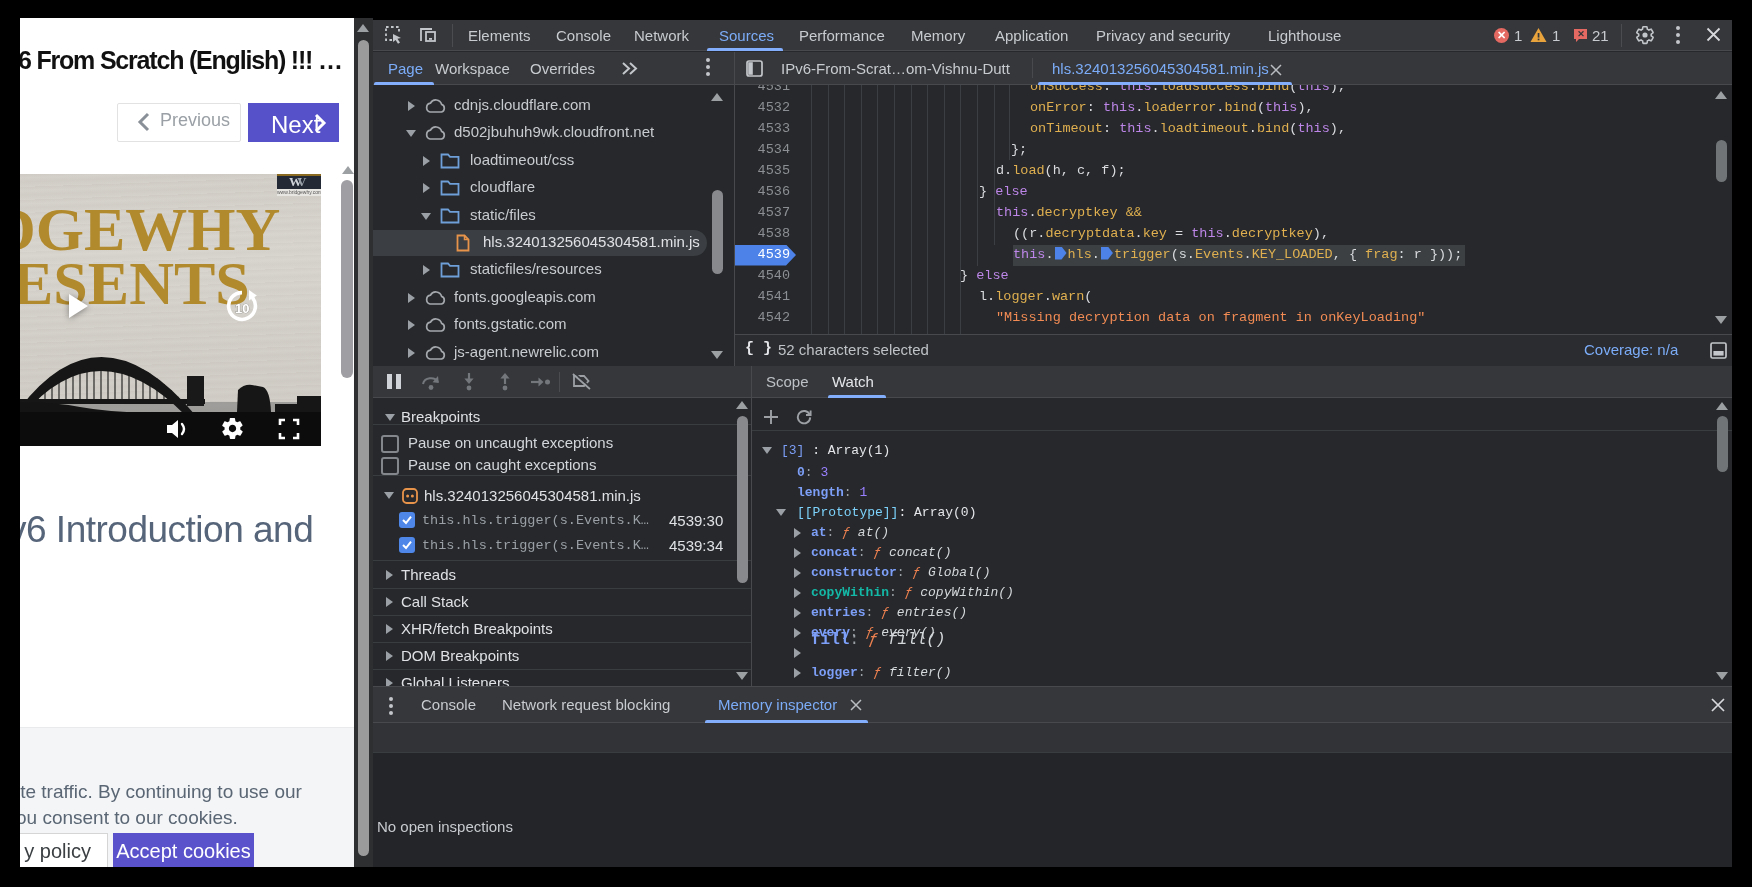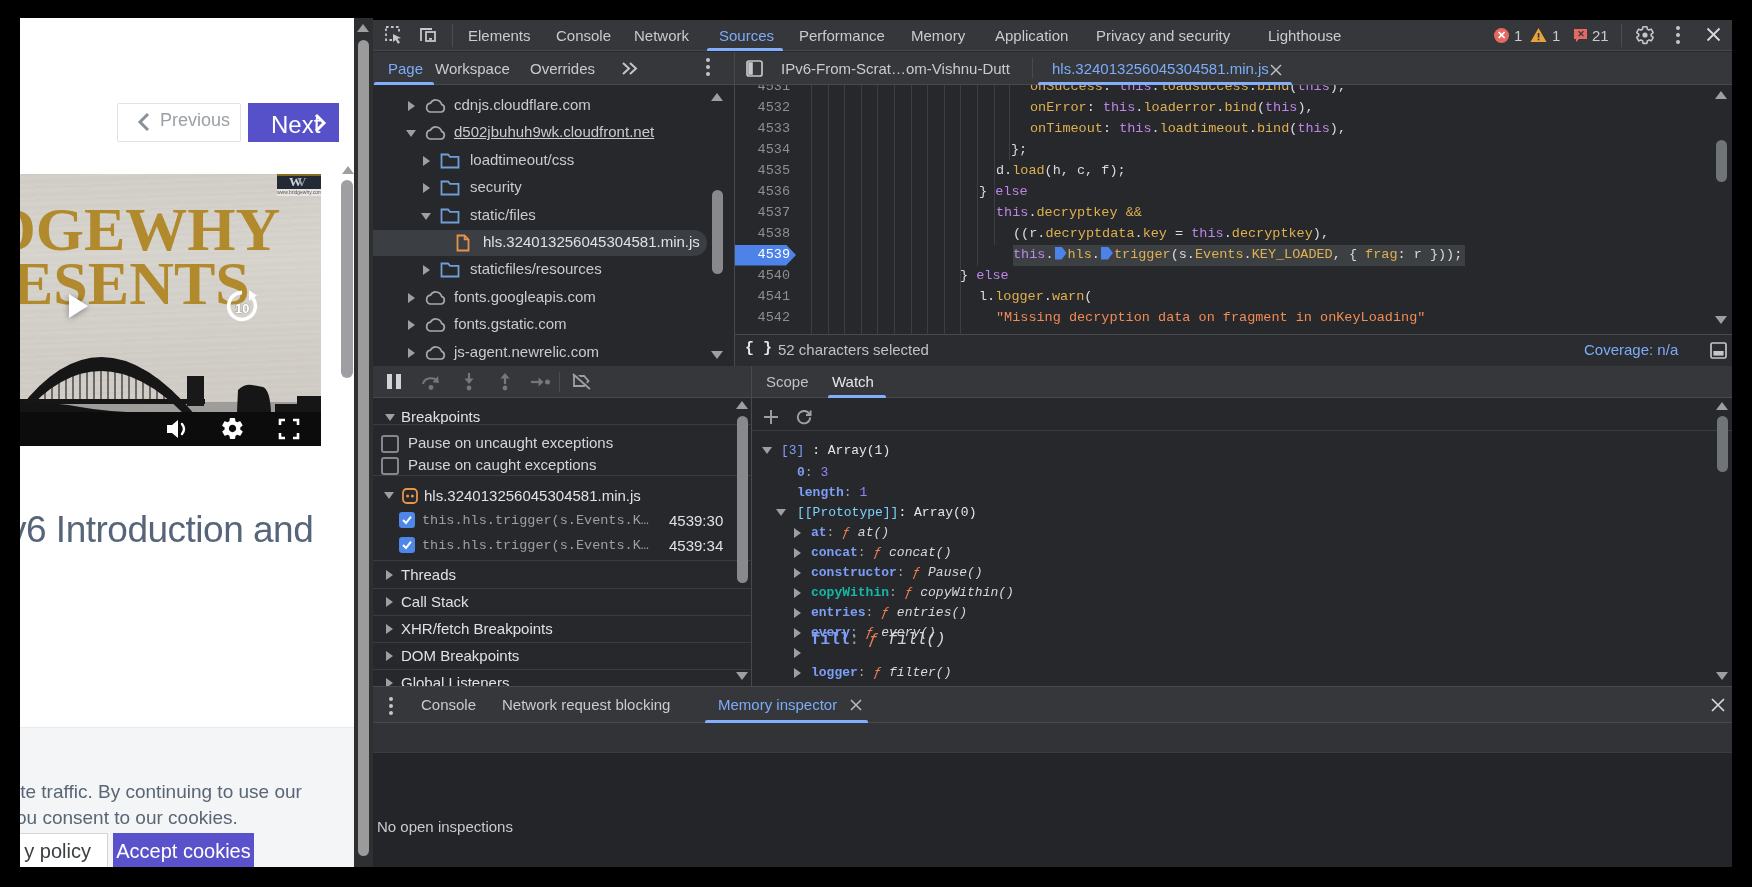--- a/index.html
+++ b/index.html
@@ -5,20 +5,21 @@
 .a{position:absolute;}
 .mono{font-family:"Liberation Mono",monospace;}
 .tri-r{width:0;height:0;border-top:5px solid transparent;border-bottom:5px solid transparent;border-left:7px solid #9aa0a6;}
 .tri-d{width:0;height:0;border-left:5px solid transparent;border-right:5px solid transparent;border-top:7px solid #9aa0a6;}
 .tri-u{width:0;height:0;border-left:6px solid transparent;border-right:6px solid transparent;border-bottom:8px solid #9da0a3;}
 .tri-dn{width:0;height:0;border-left:6px solid transparent;border-right:6px solid transparent;border-top:8px solid #9da0a3;}
 </style></head>
 <body>
 
 <div class="a" id="page" style="left:20px;top:18px;width:334px;height:849px;background:#fff;overflow:hidden;">
+  <div class="a" style="left:-2px;top:28px;font-size:25px;font-weight:bold;color:#111;white-space:nowrap;letter-spacing:-1.2px;">6 From Scratch (English) !!! …</div>
   <div class="a" style="left:97px;top:85px;width:122px;height:37px;border:1px solid #e2e2e2;border-radius:2px;background:#fff;"></div>
   <svg class="a" style="left:114px;top:93px" width="22" height="22" viewBox="0 0 22 22">
       <path d="M14 3 L6 11 L14 19" stroke="#8a9097" stroke-width="3" fill="none"></path>
     </svg>
   <div class="a" style="left:140px;top:92px;font-size:18px;color:#9aa0a6;">Previous</div>
   <div class="a" style="left:228px;top:85px;width:91px;height:39px;background:#5651c8;"></div>
   <div class="a" style="left:243px;top:93px;font-size:24px;color:#fff;margin-left:8px;">Next</div>
   <svg class="a" style="left:288px;top:94px" width="22" height="22" viewBox="0 0 22 22">
       <path d="M8 3 L16 11 L8 19" stroke="#fff" stroke-width="3" fill="none"></path>
     </svg>
@@ -197,31 +198,31 @@
   <div class="a" style="left:0px;top:145px;width:334px;height:26px;background:#3b3e42;border-radius:0 13px 13px 0;"></div>
   <div class="a tri-r" style="left:35px;top:16px;"></div>
   <svg class="a" style="left:51px;top:13px" width="24" height="16" viewBox="0 0 24 16">
         <path d="M6 14 A 4.5 4.5 0 0 1 6.5 5.2 A 6 6 0 0 1 17.6 6.4 A 4 4 0 0 1 17.5 14 Z" stroke="#a5a9ae" stroke-width="1.7" fill="none"></path>
       </svg>
   <div class="a" style="left:81px;top:11px;color:#c8cbcf;white-space:nowrap;">cdnjs.cloudflare.com</div>
   <div class="a tri-d" style="left:33px;top:45px;"></div>
   <svg class="a" style="left:51px;top:40px" width="24" height="16" viewBox="0 0 24 16">
         <path d="M6 14 A 4.5 4.5 0 0 1 6.5 5.2 A 6 6 0 0 1 17.6 6.4 A 4 4 0 0 1 17.5 14 Z" stroke="#a5a9ae" stroke-width="1.7" fill="none"></path>
       </svg>
-  <div class="a" style="left:81px;top:38px;color:#c8cbcf;white-space:nowrap;text-decoration:underline;">d502jbuhuh9wk.cloudfront.net</div>
+  <div class="a" style="left:81px;top:38px;color:#c8cbcf;white-space:nowrap;">d502jbuhuh9wk.cloudfront.net</div>
   <div class="a tri-r" style="left:50px;top:71px;"></div>
   <svg class="a" style="left:67px;top:68px" width="20" height="16" viewBox="0 0 20 16">
         <path d="M1.5 14.5 V1.5 H8 L10 3.8 H18.5 V14.5 Z" stroke="#6f9fd8" stroke-width="1.8" fill="none" rx="1"></path>
       </svg>
   <div class="a" style="left:97px;top:66px;color:#c8cbcf;white-space:nowrap;">loadtimeout/css</div>
   <div class="a tri-r" style="left:50px;top:98px;"></div>
   <svg class="a" style="left:67px;top:95px" width="20" height="16" viewBox="0 0 20 16">
         <path d="M1.5 14.5 V1.5 H8 L10 3.8 H18.5 V14.5 Z" stroke="#6f9fd8" stroke-width="1.8" fill="none" rx="1"></path>
       </svg>
-  <div class="a" style="left:97px;top:93px;color:#c8cbcf;white-space:nowrap;">security</div>
+  <div class="a" style="left:97px;top:93px;color:#c8cbcf;white-space:nowrap;">cloudflare</div>
   <div class="a tri-d" style="left:48px;top:128px;"></div>
   <svg class="a" style="left:67px;top:123px" width="20" height="16" viewBox="0 0 20 16">
         <path d="M1.5 14.5 V1.5 H8 L10 3.8 H18.5 V14.5 Z" stroke="#6f9fd8" stroke-width="1.8" fill="none" rx="1"></path>
       </svg>
   <div class="a" style="left:97px;top:121px;color:#c8cbcf;white-space:nowrap;">static/files</div>
   <svg class="a" style="left:83px;top:149px" width="14" height="18" viewBox="0 0 14 18">
         <path d="M1.5 1.5 H8.5 L12.5 5.5 V16.5 H1.5 Z" stroke="#e8934a" stroke-width="1.8" fill="none"></path>
         <path d="M8.5 1.5 V5.5 H12.5" stroke="#e8934a" stroke-width="1.5" fill="none"></path>
       </svg>
   <div class="a" style="left:110px;top:148px;color:#dfe1e5;white-space:nowrap;">hls.324013256045304581.min.js</div>
@@ -398,21 +399,21 @@
   <div class="a mono" style="left:29px;top:77px;font-size:13px;white-space:pre;"><span style="color:#7d9ff8;">[3]</span><span style="color:#e4e6e9;"> : Array(1)</span></div>
   <div class="a mono" style="left:45px;top:99px;font-size:13px;white-space:pre;"><span style="color:#7d9ff8;font-weight:bold;">0</span><span style="color:#9aa0a6;">: </span><span style="color:#9980ff;">3</span></div>
   <div class="a mono" style="left:45px;top:119px;font-size:13px;white-space:pre;"><span style="color:#7d9ff8;font-weight:bold;">length</span><span style="color:#9aa0a6;">: </span><span style="color:#9980ff;">1</span></div>
   <div class="a tri-d" style="left:24px;top:143px;"></div>
   <div class="a mono" style="left:45px;top:139px;font-size:13px;white-space:pre;"><span style="color:#7dd3fc;">[[Prototype]]</span><span style="color:#e4e6e9;">: Array(0)</span></div>
   <div class="a tri-r" style="left:42px;top:162px;"></div>
   <div class="a mono" style="left:59px;top:159px;font-size:13px;white-space:pre;"><span style="color:#7d9ff8;font-weight:bold;">at</span><span style="color:#9aa0a6;">: </span><span style="color:#ee8150;font-style:italic;">ƒ </span><span style="color:#d6d9dc;font-style:italic;">at()</span></div>
   <div class="a tri-r" style="left:42px;top:182px;"></div>
   <div class="a mono" style="left:59px;top:179px;font-size:13px;white-space:pre;"><span style="color:#7d9ff8;font-weight:bold;">concat</span><span style="color:#9aa0a6;">: </span><span style="color:#ee8150;font-style:italic;">ƒ </span><span style="color:#d6d9dc;font-style:italic;">concat()</span></div>
   <div class="a tri-r" style="left:42px;top:202px;"></div>
-  <div class="a mono" style="left:59px;top:199px;font-size:13px;white-space:pre;"><span style="color:#7d9ff8;font-weight:bold;">constructor</span><span style="color:#9aa0a6;">: </span><span style="color:#ee8150;font-style:italic;">ƒ </span><span style="color:#d6d9dc;font-style:italic;">Pause()</span></div>
+  <div class="a mono" style="left:59px;top:199px;font-size:13px;white-space:pre;"><span style="color:#7d9ff8;font-weight:bold;">constructor</span><span style="color:#9aa0a6;">: </span><span style="color:#ee8150;font-style:italic;">ƒ </span><span style="color:#d6d9dc;font-style:italic;">Global()</span></div>
   <div class="a tri-r" style="left:42px;top:222px;"></div>
   <div class="a mono" style="left:59px;top:219px;font-size:13px;white-space:pre;"><span style="color:#14b8a6;font-weight:bold;">copyWithin</span><span style="color:#9aa0a6;">: </span><span style="color:#ee8150;font-style:italic;">ƒ </span><span style="color:#d6d9dc;font-style:italic;">copyWithin()</span></div>
   <div class="a tri-r" style="left:42px;top:242px;"></div>
   <div class="a mono" style="left:59px;top:239px;font-size:13px;white-space:pre;"><span style="color:#7d9ff8;font-weight:bold;">entries</span><span style="color:#9aa0a6;">: </span><span style="color:#ee8150;font-style:italic;">ƒ </span><span style="color:#d6d9dc;font-style:italic;">entries()</span></div>
   <div class="a tri-r" style="left:42px;top:262px;"></div>
   <div class="a mono" style="left:59px;top:259px;font-size:13px;white-space:pre;"><span style="color:#7d9ff8;font-weight:bold;">every</span><span style="color:#9aa0a6;">: </span><span style="color:#ee8150;font-style:italic;">ƒ </span><span style="color:#d6d9dc;font-style:italic;">every()</span></div>
   <div class="a tri-r" style="left:42px;top:282px;"></div>
   <div class="a mono" style="left:59px;top:265px;font-size:16px;white-space:pre;font-family:Liberation Mono, monospace;"><span style="color:#7d9ff8;font-weight:bold;">fill</span><span style="color:#9aa0a6;">: </span><span style="color:#ee8150;font-style:italic;">ƒ </span><span style="color:#d6d9dc;font-style:italic;">fill()</span></div>
   <div class="a tri-r" style="left:42px;top:302px;"></div>
   <div class="a mono" style="left:59px;top:299px;font-size:13px;white-space:pre;"><span style="color:#7d9ff8;font-weight:bold;">logger</span><span style="color:#9aa0a6;">: </span><span style="color:#ee8150;font-style:italic;">ƒ </span><span style="color:#d6d9dc;font-style:italic;">filter()</span></div>

